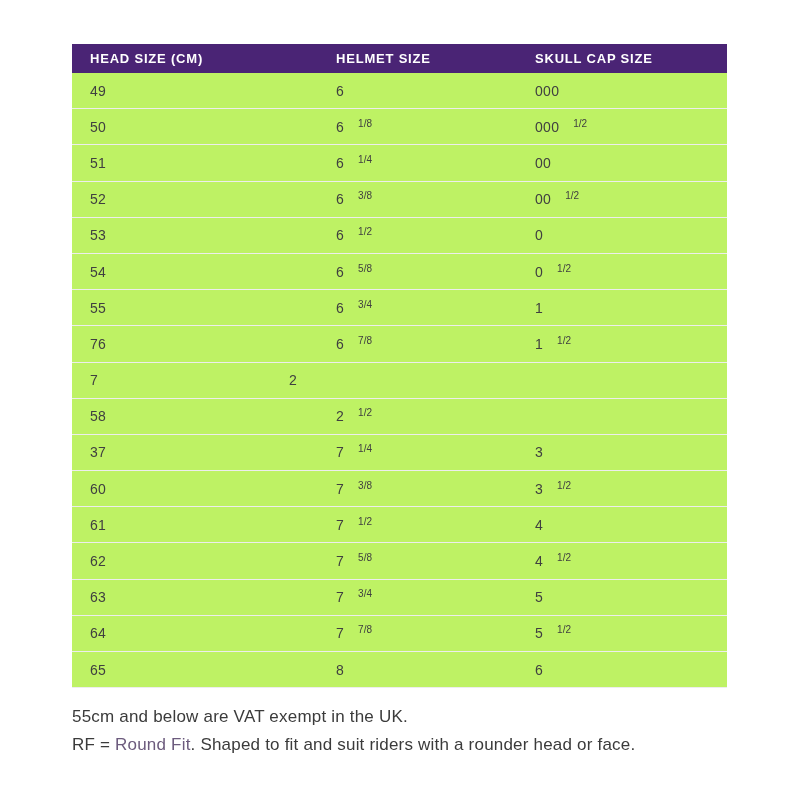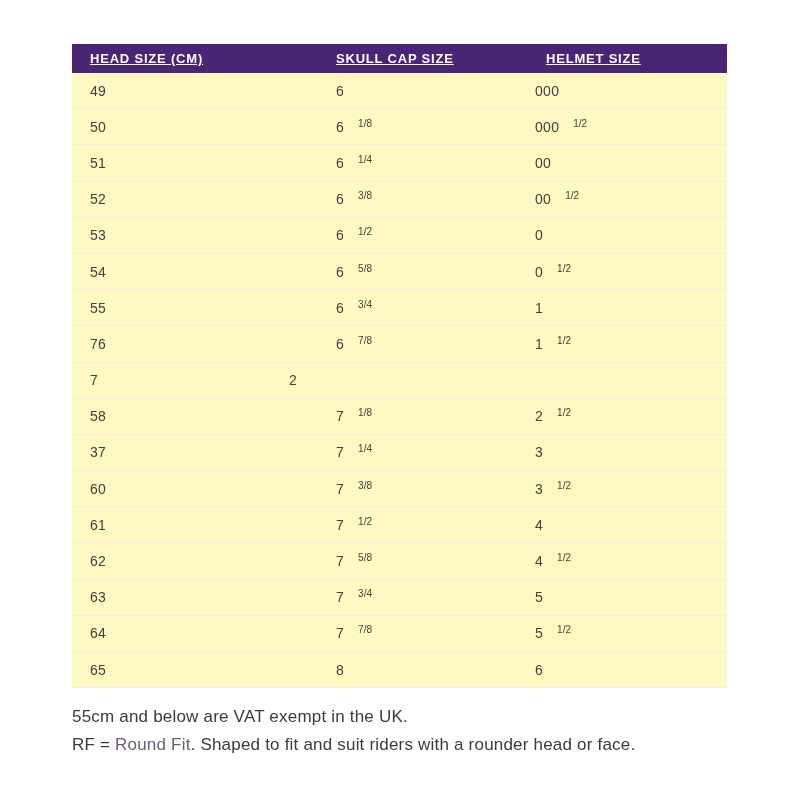--- a/index.html
+++ b/index.html
@@ -20,29 +20,28 @@
   }
   .thead {
     display: flex;
     align-items: center;
     height: 29px;
     background: var(--header-bg, #4a2475);
     color: #ffffff;
     font-size: 13px;
     font-weight: bold;
     letter-spacing: 0.8px;
-    text-decoration: underline;
   }
   .row {
     display: flex;
     align-items: center;
     height: 36.2px;
     box-sizing: border-box;
     border-bottom: 1px solid var(--row-border, #ededed);
-    background: #fef9c3;
+    background: #bef264;
     font-size: 14px;
     color: var(--text, #404040);
     letter-spacing: 0.3px;
   }
   .cell, .hcell {
     box-sizing: border-box;
     padding-left: 18px;
     flex: 0 0 auto;
   }
   .c0 { width: 246px; }
@@ -68,22 +67,22 @@
     color: var(--rf-link, #6c5b7d);
     cursor: pointer;
   }
 </style>
 </head>
 <body>
 
 <div class="table-wrap">
   <div class="thead">
     <div class="hcell c0">HEAD SIZE (CM)</div>
+    <div class="hcell c1">HELMET SIZE</div>
     <div class="hcell c2">SKULL CAP SIZE</div>
-    <div class="hcell c1">HELMET SIZE</div>
   </div>
   <div>
       <div class="row">
         <div class="cell c0"><span>49</span></div>
         <div class="cell c1"><span>6</span></div>
         <div class="cell c2"><span>000</span></div>
       </div>
       <div class="row">
         <div class="cell c0"><span>50</span></div>
         <div class="cell c1"><span>6</span><span class="frac">1/8</span></div>
@@ -118,21 +117,20 @@
         <div class="cell c0"><span>76</span></div>
         <div class="cell c1"><span>6</span><span class="frac">7/8</span></div>
         <div class="cell c2"><span>1</span><span class="frac">1/2</span></div>
       </div>
       <div class="row">
         <div class="cell c1"><span>7</span></div>
         <div class="cell c2"><span>2</span></div>
       </div>
       <div class="row">
         <div class="cell c0"><span>58</span></div>
-        <div class="cell c1"><span>7</span><span class="frac">1/8</span></div>
         <div class="cell c2"><span>2</span><span class="frac">1/2</span></div>
       </div>
       <div class="row">
         <div class="cell c0"><span>37</span></div>
         <div class="cell c1"><span>7</span><span class="frac">1/4</span></div>
         <div class="cell c2"><span>3</span></div>
       </div>
       <div class="row">
         <div class="cell c0"><span>60</span></div>
         <div class="cell c1"><span>7</span><span class="frac">3/8</span></div>

